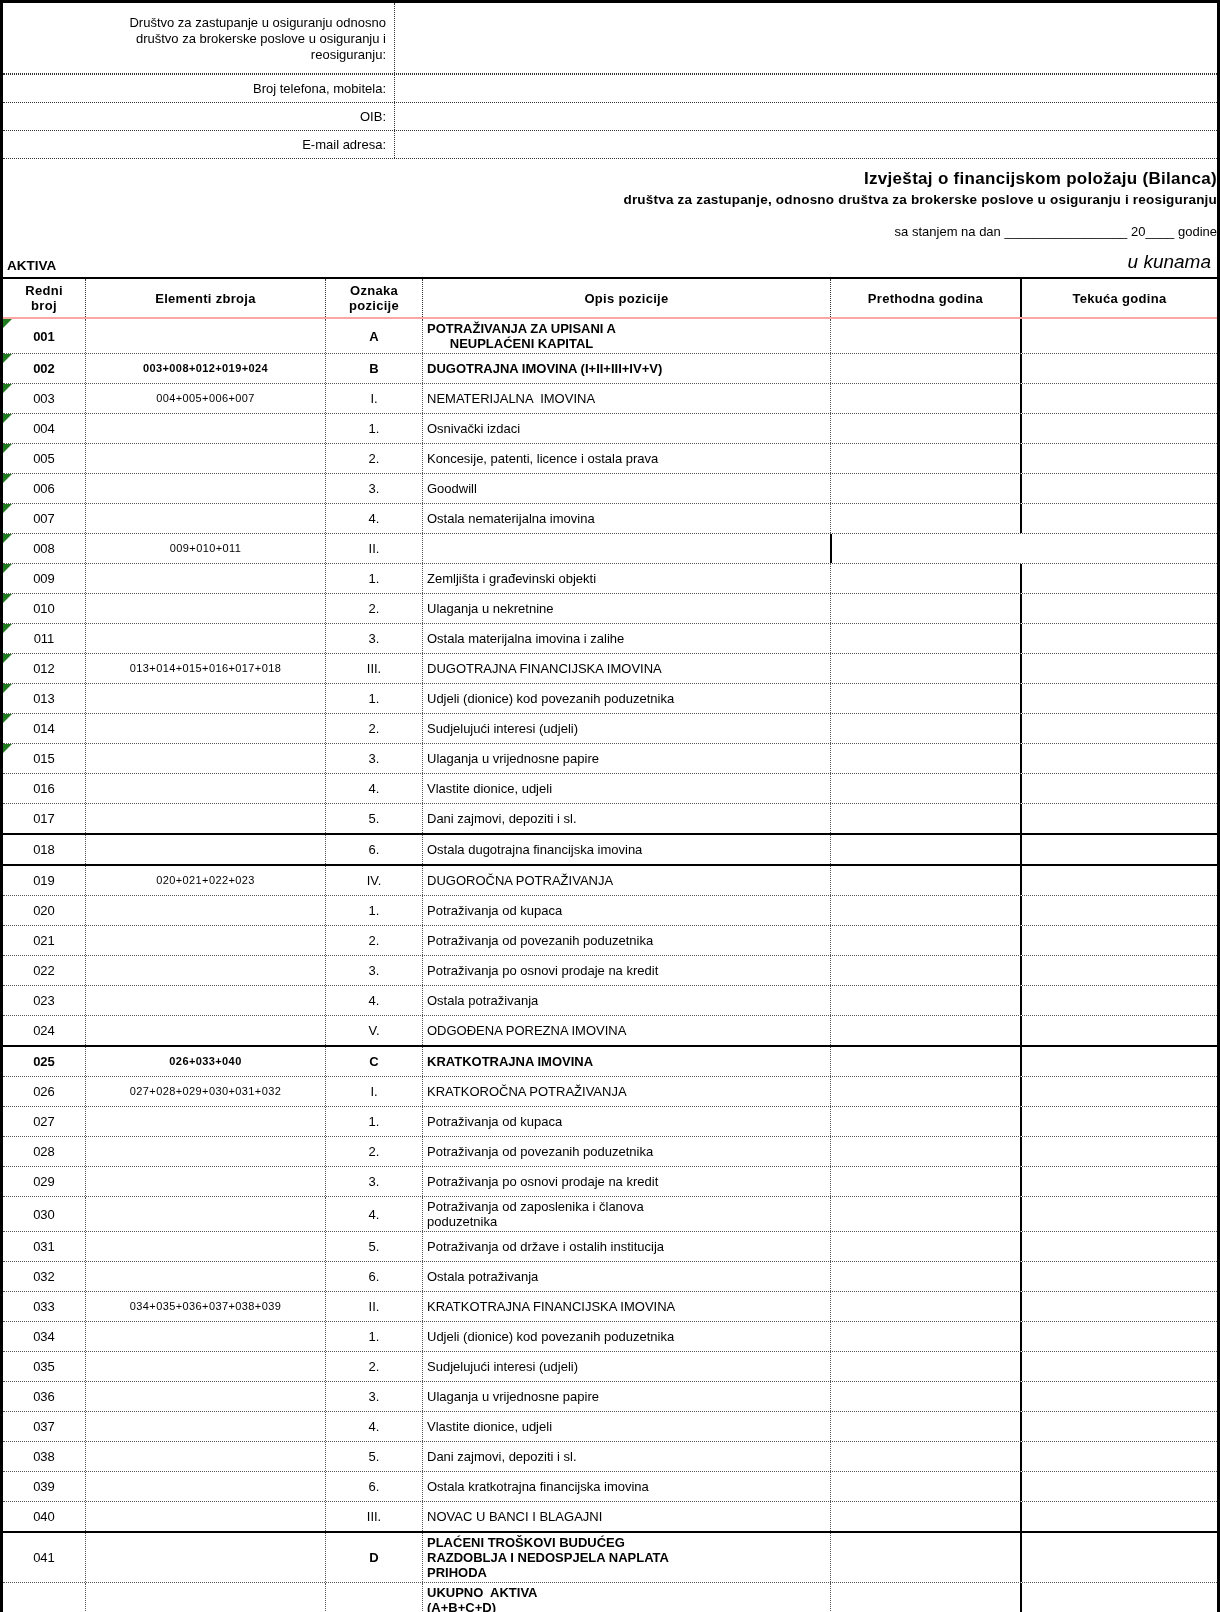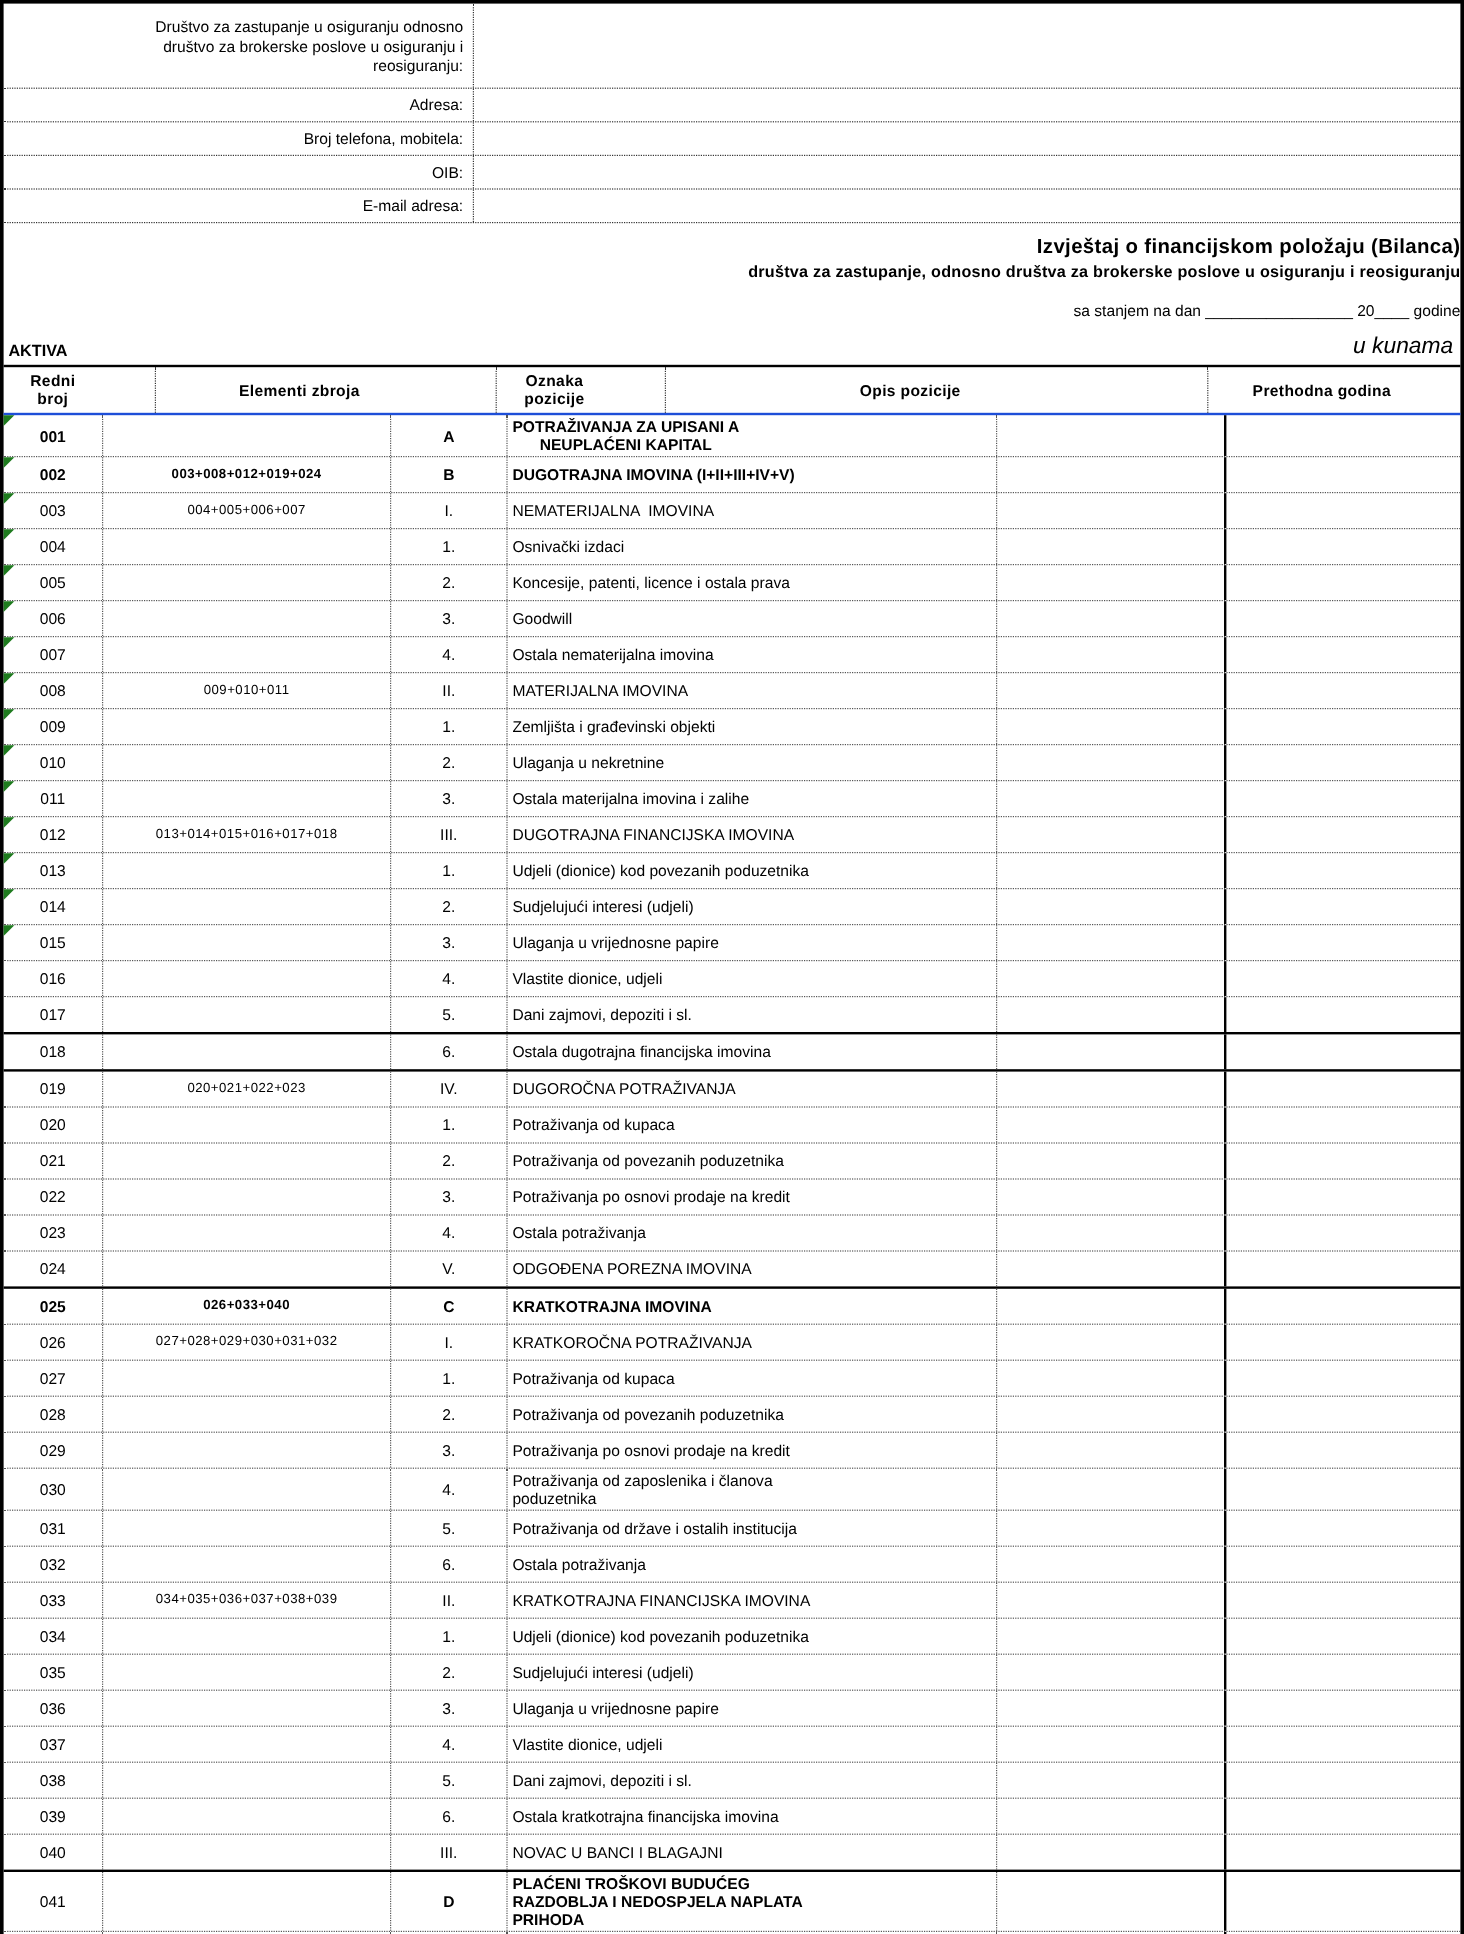--- a/index.html
+++ b/index.html
@@ -26,21 +26,21 @@
   .title-sub { font-weight:bold; font-size:13.5px; margin-top:3px; letter-spacing:0.2px; }
   .date-line { font-size:13px; margin-top:17px; }
 
   
   .aktiva-row { display:flex; justify-content:space-between; align-items:flex-end; padding:6px 6px 4px 4px; }
   .section-label { font-weight:bold; font-size:13.5px; }
   .currency-note { font-style:italic; font-size:19px; }
 
   
   .t-head, .t-row { display:grid; grid-template-columns:82px 240px 97px 408px 190px 1fr; }
-  .t-head { border-top:2px solid #000; border-bottom:2px solid #1d4ed8; min-height:38px;gap:44px; }
+  .t-head { border-top:2px solid #000; border-bottom:2px solid #fca5a5; min-height:38px; }
   .h-cell {
     display:flex; align-items:center; justify-content:center; text-align:center;
     white-space:pre-line; font-size:13px; line-height:15px; font-weight:bold;
     letter-spacing:0.3px; padding:2px; box-sizing:border-box;
   }
   .h-cell + .h-cell { border-left:1px dotted #333; }
   .h-cell:last-child { border-left:2px solid #000; }
 
   .t-row { min-height:29px; border-top:1px dotted #555; }
   [data-name="table-body"] .t-row:first-child { border-top:none; }
@@ -67,21 +67,20 @@
 <div class="page" data-name="balance-sheet-form">
 
   <div data-name="company-info-block">
     <div class="info-row" data-name="info-row-company">
       <div class="info-label" data-name="company-label">Društvo za zastupanje u osiguranju odnosno
 društvo za brokerske poslove u osiguranju i
 reosiguranju:</div>
       <div class="info-value" data-name="company-input"></div>
     </div>
     <div class="info-row" data-name="info-row-address">
-      <div class="info-label" data-name="address-label">Adresa:</div>
       <div class="info-value" data-name="address-input"></div>
     </div>
     <div class="info-row" data-name="info-row-phone">
       <div class="info-label" data-name="phone-label">Broj telefona, mobitela:</div>
       <div class="info-value" data-name="phone-input"></div>
     </div>
     <div class="info-row" data-name="info-row-oib">
       <div class="info-label" data-name="oib-label">OIB:</div>
       <div class="info-value" data-name="oib-input"></div>
     </div>
@@ -224,21 +223,20 @@
     <div class="cell c-num" data-name="redni-broj-cell">
       <span class="marker" data-name="comment-marker-icon"></span>
       <span>008</span>
     </div>
     <div class="cell c-sum" data-name="elementi-zbroja-cell">
             <span>009+010+011</span>
           </div>
     <div class="cell c-code" data-name="oznaka-pozicije-cell">
             <span>II.</span>
           </div>
-    <div class="cell c-desc" data-name="opis-pozicije-cell"><span>MATERIJALNA IMOVINA</span></div>
     <div class="cell c-prev" data-name="prethodna-godina-input"></div>
     <div class="cell c-curr" data-name="tekuca-godina-input"></div>
   </div>
         <div class="t-row" data-name="table-row">
     <div class="cell c-num" data-name="redni-broj-cell">
       <span class="marker" data-name="comment-marker-icon"></span>
       <span>009</span>
     </div>
     <div class="cell c-sum" data-name="elementi-zbroja-cell">
             <span></span>

